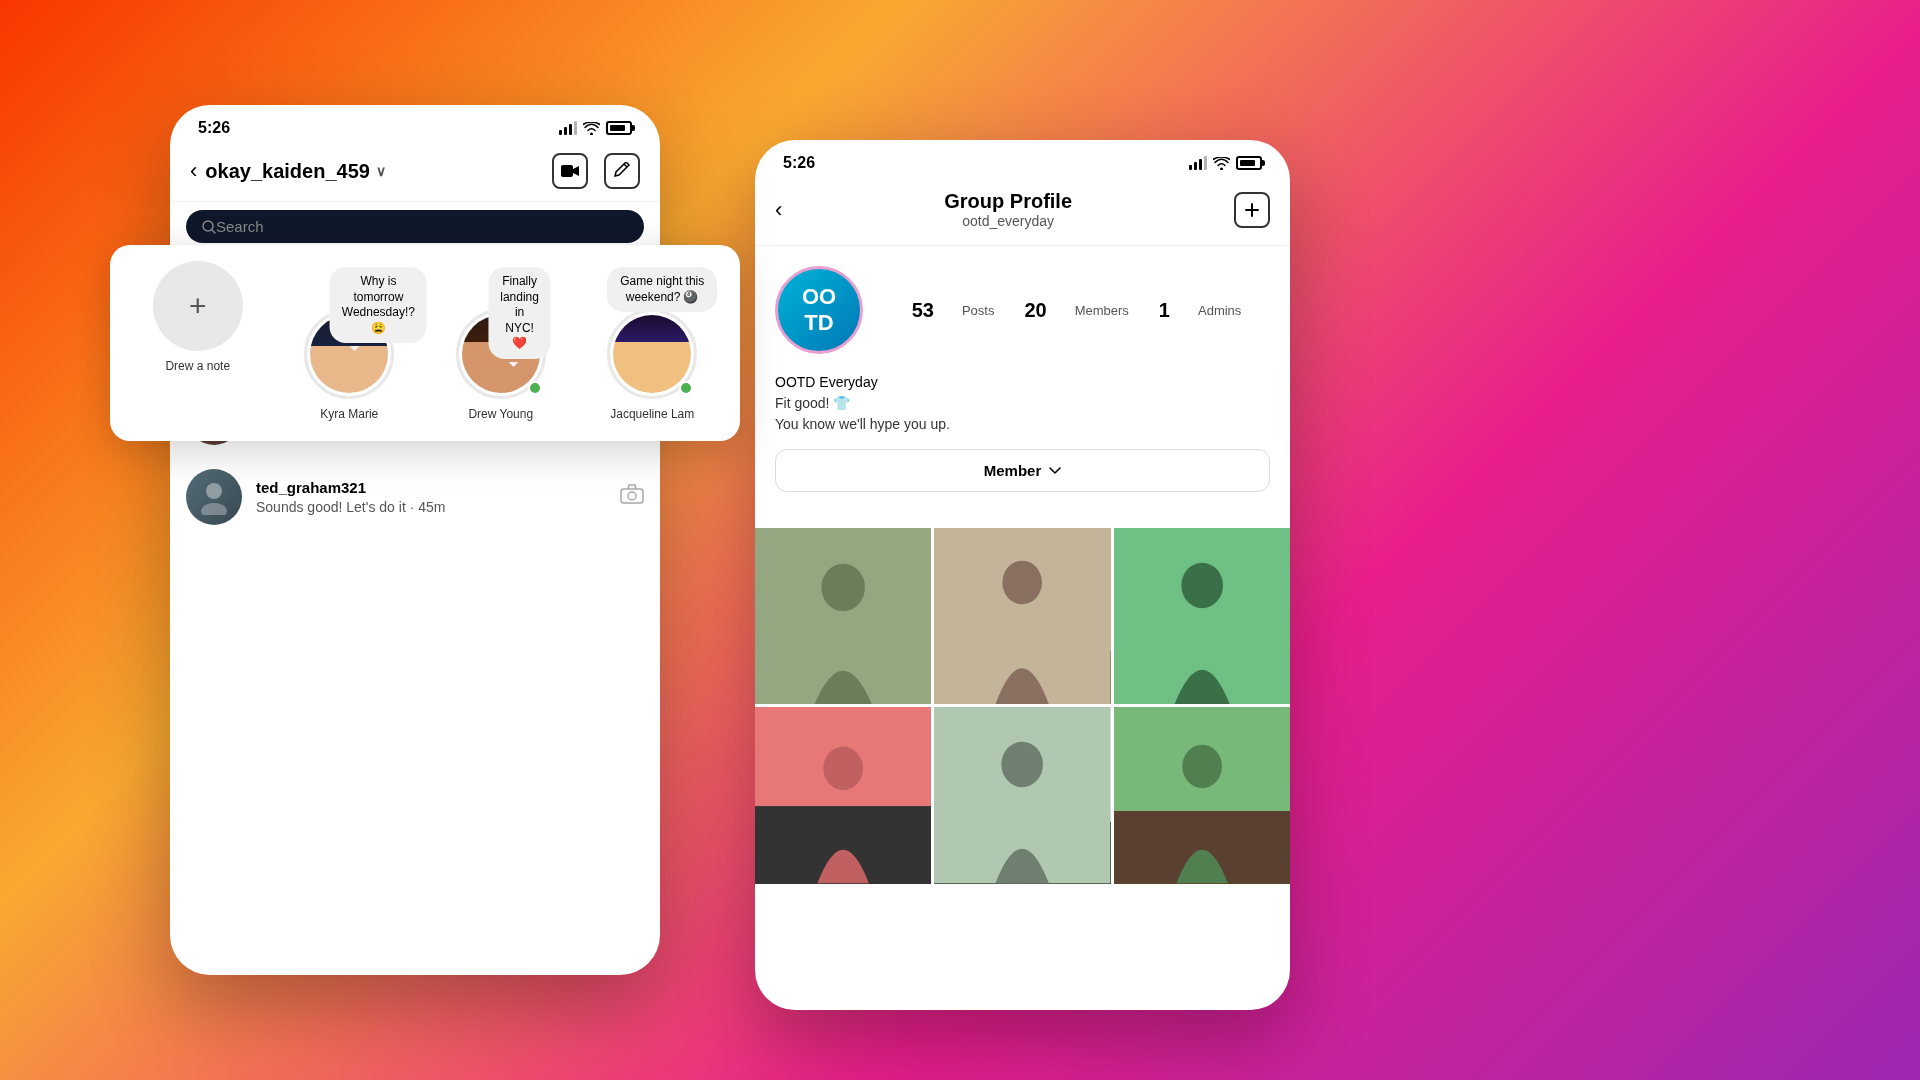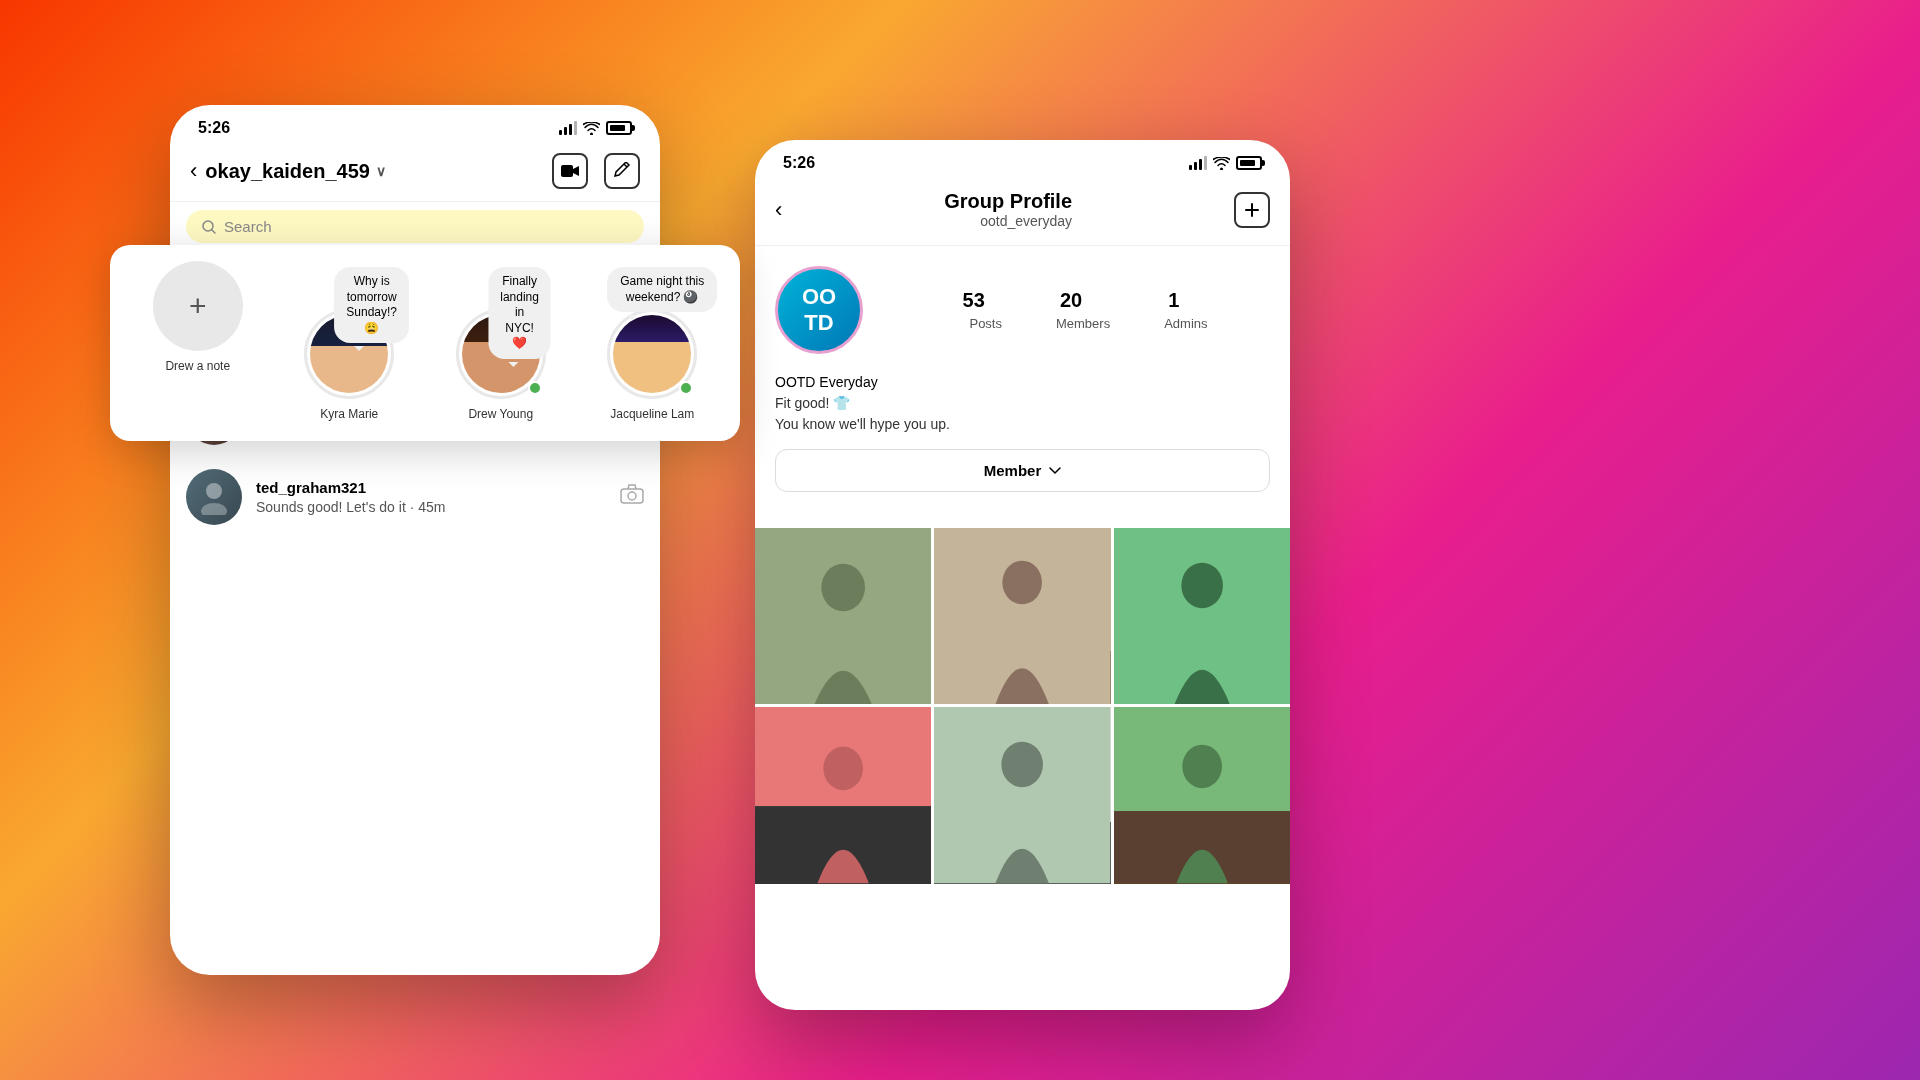--- a/index.html
+++ b/index.html
@@ -272,26 +272,25 @@
       background: linear-gradient(180deg, #1a0a2e 0%, #2d1b69 35%, #f0c080 35%);
     }
 
     
     .search-bar {
       padding: 8px 16px;
       border-bottom: 1px solid #f0f0f0;
     }
 
     .search-input-box {
-      background: #fef9c3;
+      background: #0f172a;
       border-radius: 20px;
       padding: 8px 16px;
       display: flex;
       align-items: center;
-      gap: 8px;
       color: #888;
       font-size: 15px;
     }
 
     .messages-header {
       display: flex;
       justify-content: space-between;
       align-items: center;
       padding: 16px 20px 8px;
     }
@@ -397,21 +396,21 @@
     
     .group-header {
       display: flex;
       align-items: center;
       justify-content: space-between;
       padding: 10px 20px 16px;
       border-bottom: 1px solid #f0f0f0;
     }
 
     .group-title-wrap {
-      text-align: right;
+      text-align: center;
     }
 
     .group-title {
       font-size: 20px;
       font-weight: 700;
     }
 
     .group-subtitle {
       font-size: 14px;
       color: #555;
@@ -458,21 +457,21 @@
 
     .group-stats {
       display: flex;
       gap: 30px;
       flex: 1;
       justify-content: center;
     }
 
     .stat-item {
       display: flex;
-      flex-direction: column;
+      flex-direction: row;
       align-items: center;
       gap: 4px;
     }
 
     .stat-number {
       font-size: 20px;
       font-weight: 700;
     }
 
     .stat-label {
@@ -709,21 +708,21 @@
         <div class="add-note-circle">
           <span style="font-size:30px;color:#555;">+</span>
         </div>
       </div>
       <span class="story-label">Drew a note</span>
     </div>
 
     <div class="story-item">
       <div class="story-avatar-wrap" style="position:relative;margin-top:48px;">
         <div class="story-note-bubble">
-          <span>Why is tomorrow Sunday!? 😩</span>
+          <span>Why is tomorrow Wednesday!? 😩</span>
         </div>
         <div class="story-ring">
           <div class="story-avatar-inner">
             <div class="person-kyra" style="width:100%;height:100%;"></div>
           </div>
         </div>
       </div>
       <span class="story-label">Kyra Marie</span>
     </div>
 

